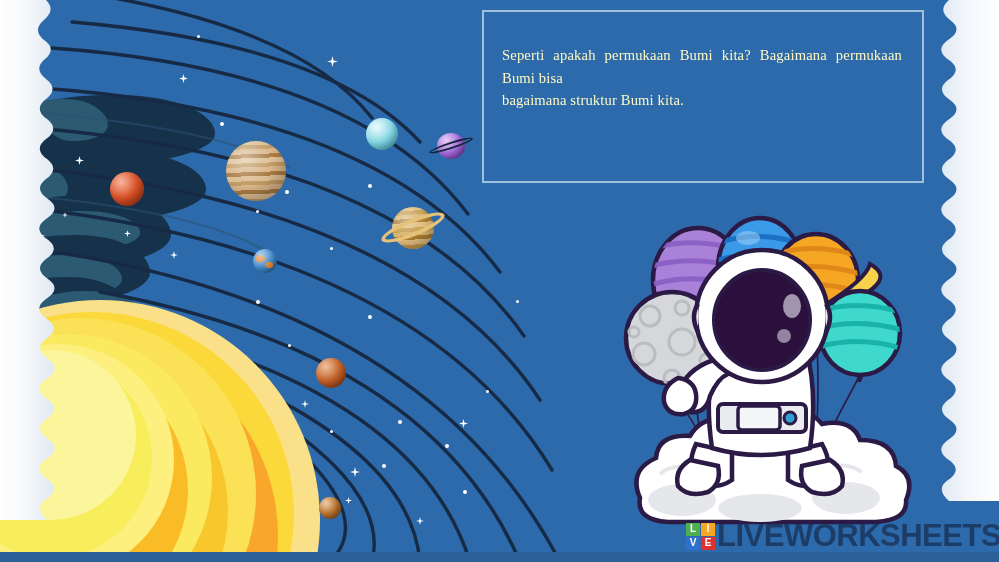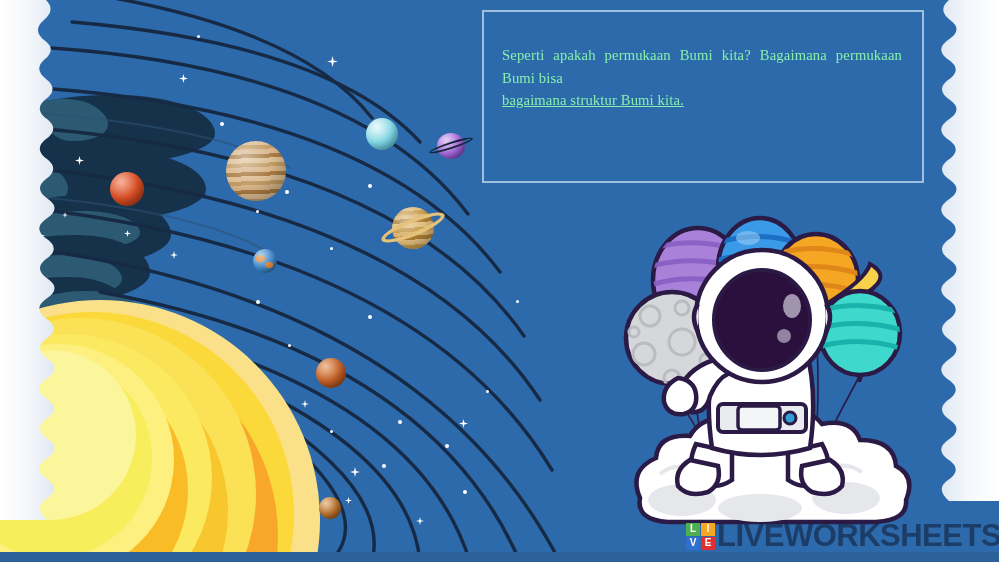--- a/index.html
+++ b/index.html
@@ -39,25 +39,25 @@
   .planet .shade { position:absolute; inset:0; border-radius:50%;
      background:radial-gradient(circle at 32% 28%, rgba(255,255,255,.45), rgba(255,255,255,0) 48%, rgba(0,0,0,.32) 88%); }
   .ring-h { position:absolute; border-radius:50%; }
 
   
   .textbox {
     position:absolute; left:482px; top:10px; width:442px; height:173px;
     border:2px solid #9fc0dc; background:transparent;
   }
   .textbox p {
-    color:#86efac; font-size:14.6px; line-height:22.6px;
+    color:#fef9c3; font-size:14.6px; line-height:22.6px;
     text-align:justify; letter-spacing:.15px;
   }
   .tb-inner { position:absolute; left:18px; right:20px; top:32px; }
-  .nojust { text-align:left;text-decoration:underline; }
+  .nojust { text-align:left; }
 
   
   .edge { position:absolute; top:0; height:562px; width:66px; }
   .edge-l { left:0; }
   .edge-r { right:0; width:72px; }
 
   
   .bottombar { position:absolute; left:0; right:0; bottom:0; height:10px; background:#2b6098; }
 
   

